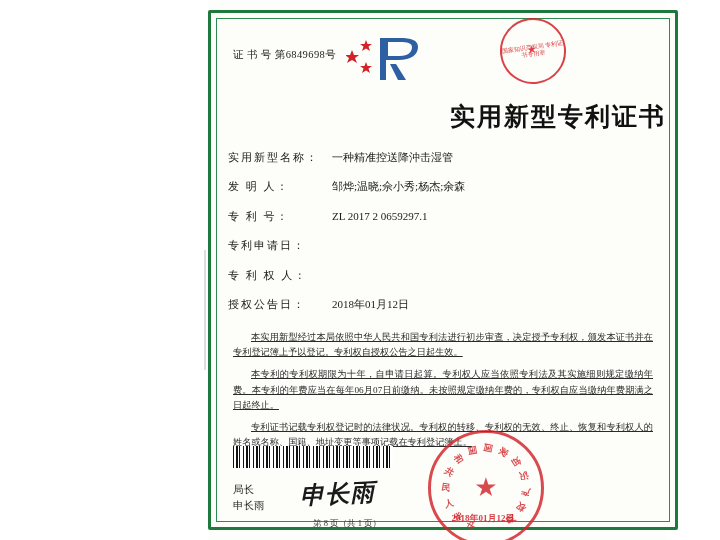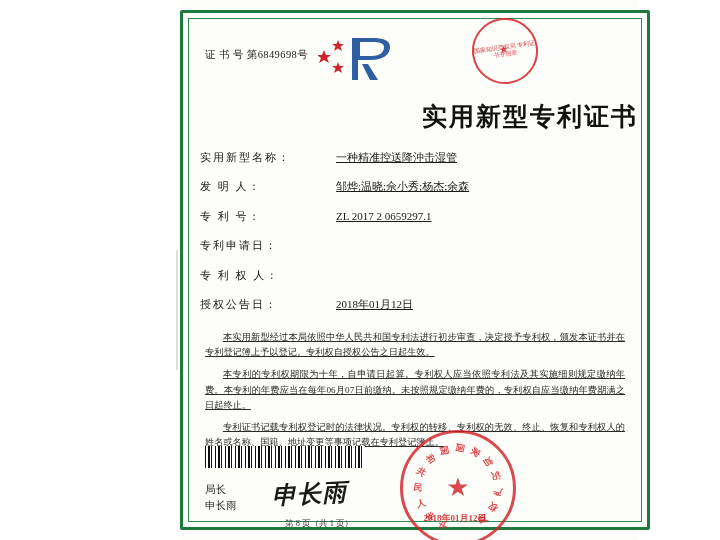--- a/index.html
+++ b/index.html
@@ -2,21 +2,21 @@
 <html><head>
 <meta charset="utf-8">
 <style>
   html,body{margin:0;padding:0;}
   body{
     width:720px;height:540px;overflow:hidden;
     background:#ffffff;
     font-family:"Liberation Serif", serif;
   }
   #page{
-    position:relative;width:638px;height:540px;background:#fdfdfb;
+    position:relative;width:638px;height:540px;background:#fdfdfb;margin-left:28px;
   }
   
   .frame-outer{
     position:absolute;left:180px;top:10px;width:470px;height:520px;
     border:3px solid #1d7a3c;border-radius:2px;background:#fdfdf9;
     box-sizing:border-box;
   }
   .frame-inner{
     position:absolute;left:5px;top:5px;right:5px;bottom:5px;
     border:1px solid #2e8b50;box-sizing:border-box;
@@ -57,27 +57,27 @@
     transform:rotate(-8deg);
   }
   .seal-top .star{position:absolute;font-size:11px;top:23px;left:25px;color:#d2232a;}
 
   
   .fields{
     position:absolute;left:200px;top:150px;width:430px;
     font-size:11px;color:#1a1a1a;
   }
   .field-row{
-    display:flex;margin-bottom:14px;line-height:1.4;gap:32px;
+    display:flex;margin-bottom:14px;line-height:1.4;
   }
   .field-label{
     width:96px;flex:0 0 96px;letter-spacing:2px;color:#1a1a1a;
   }
   .field-label.wide{width:104px;flex:0 0 104px;}
-  .field-value{flex:1;color:#1a1a1a;text-decoration:underline;}
+  .field-value{flex:1;color:#1a1a1a;}
 
   
   .body-text{
     position:absolute;left:205px;top:330px;width:420px;
     font-size:9.2px;line-height:1.65;color:#2a2a2a;text-align:justify;text-decoration:underline;
   }
   .body-text p{margin:0 0 7px 0;text-indent:18px;}
 
   
   .barcode{

